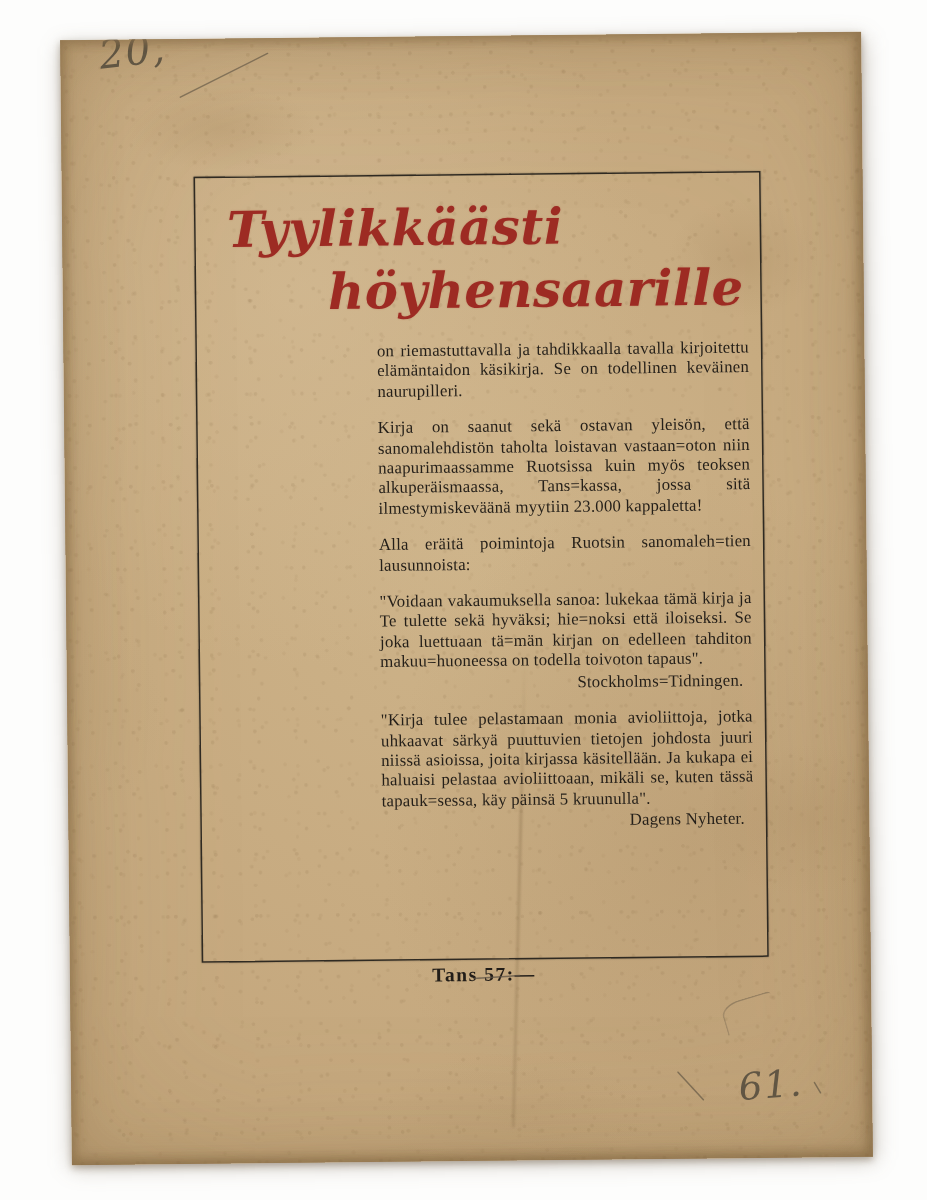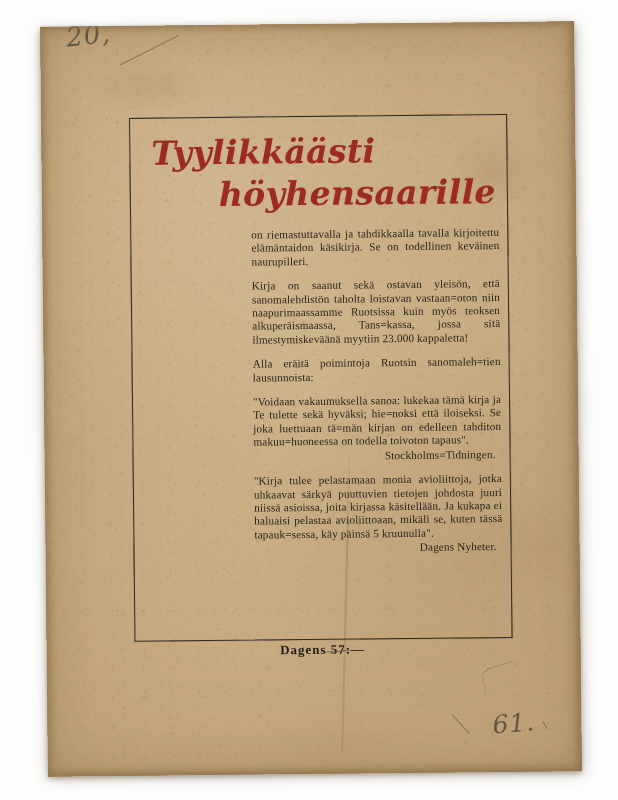--- a/index.html
+++ b/index.html
@@ -237,19 +237,19 @@
         <span class="attrib">Stockholms=Tidningen.</span>
       </p>
 
       <p>
         <span>"Kirja tulee pelastamaan monia avioliittoja, jotka uhkaavat särkyä puuttuvien tietojen johdosta juuri niissä asioissa, joita kirjassa käsitellään. Ja kukapa ei haluaisi pelastaa avioliittoaan, mikäli se, kuten tässä tapauk=sessa, käy päinsä 5 kruunulla".</span>
         <span class="attrib">Dagens Nyheter.</span>
       </p>
     </div>
 
     <div class="price">
-      <span>Dagens</span>
+      <span>Tans</span>
       <span class="amount">57:</span><span>—</span>
     </div>
 
     <div class="edge-wear"></div>
   </div>
 </div>
 
 </body></html>

